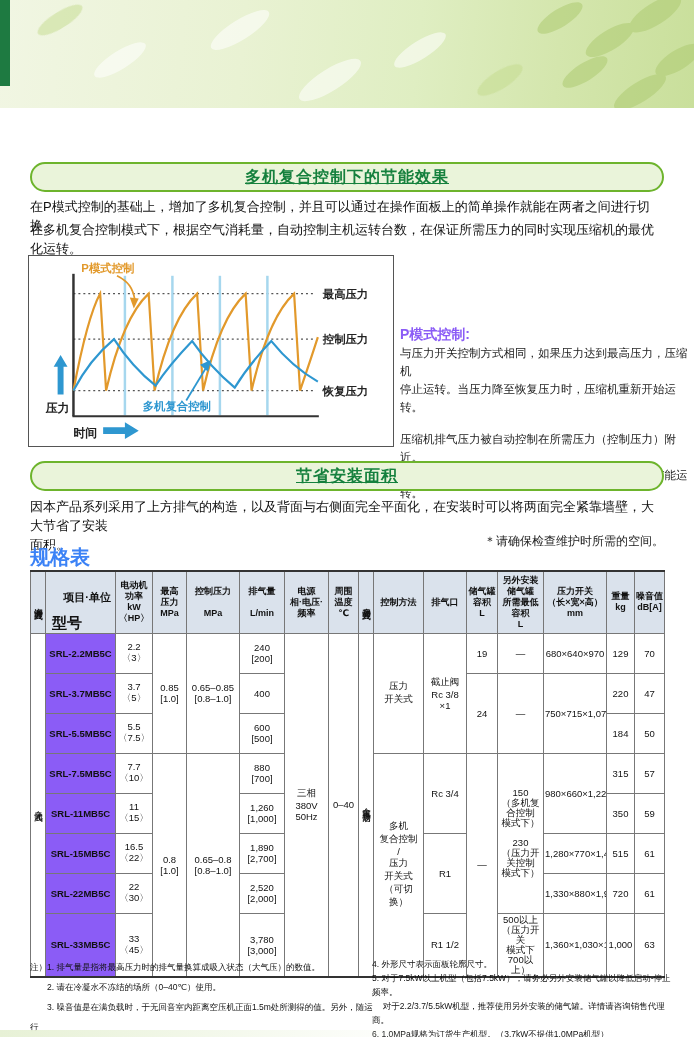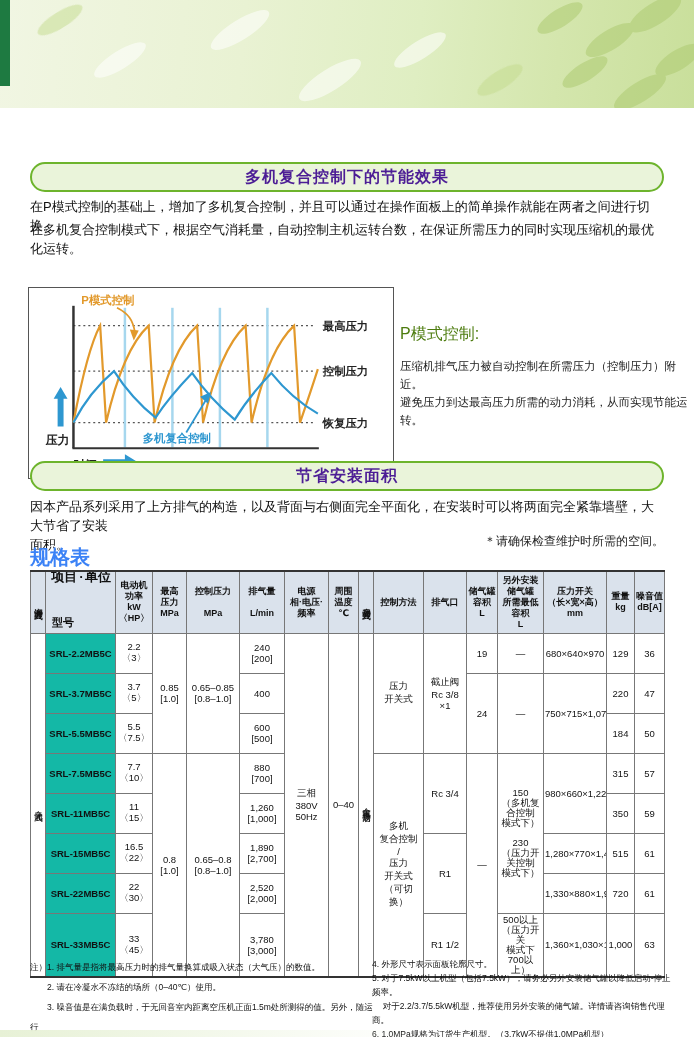--- a/index.html
+++ b/index.html
@@ -7,50 +7,50 @@
         font-family:"Liberation Sans","DejaVu Sans",sans-serif;color:#1a1a1a;}
   
   .deco{position:absolute;top:0;left:0;width:694px;height:108px;
         background:linear-gradient(96deg,#f1f6e3 0%,#e9f2d3 35%,#dfeec2 60%,#d4e6ad 80%,#c9df9b 100%);}
   .corner-strip{position:absolute;top:0;left:0;width:10px;height:86px;background:#1e7a41;}
   .bottom-strip{position:absolute;bottom:0;left:0;width:420px;height:7px;
         background:linear-gradient(to right,#e7f1d6,rgba(255,255,255,0));}
   
   .banner{position:absolute;left:30px;width:630px;height:26px;border:2px solid #6db42c;
           border-radius:15px;background:#eaf4da;text-align:center;line-height:26px;
-          font-size:16px;font-weight:bold;color:#4c1d95;letter-spacing:1px;}
+          font-size:16px;font-weight:bold;color:#15803d;letter-spacing:1px;text-decoration:underline;}
   .para{position:absolute;left:30px;width:634px;font-size:13px;line-height:19px;color:#111;}
   .pre{white-space:pre-line;}
   
   .chartbox{position:absolute;top:255px;left:28px;width:364px;height:190px;background:#fff;
-            border:1.5px solid #555;border-radius:0;margin-top:32px;}
+            border:1.5px solid #555;border-radius:0;}
   
   .explain{position:absolute;left:400px;width:290px;font-size:11.5px;line-height:18px;color:#222;}
-  .explain .gt{color:#4d7c0f;font-weight:normal;font-size:16px;margin-bottom:1px;}
+  .explain .gt{color:#8b5cf6;font-weight:bold;font-size:14px;margin-bottom:1px;}
   .explain .blk{margin-bottom:14px;}
   .maint-note{position:absolute;right:0;bottom:3px;font-size:12px;color:#222;}
   .spec-heading{position:absolute;top:544px;left:30px;font-size:20px;font-weight:bold;color:#3b82f6;}
   
   table.spec{position:absolute;top:570px;left:30px;width:634px;border-collapse:collapse;
              table-layout:fixed;border-top:2px solid #333;border-bottom:2px solid #333;}
   table.spec td,table.spec th{border:1px solid #777;text-align:center;vertical-align:middle;
              padding:1px;font-size:9.5px;color:#111;overflow:hidden;}
   table.spec th{background:#dae2ec;font-weight:bold;font-size:9px;line-height:11px;}
   tr.hrow{height:62px;}
   tr.brow{height:40px;}
-  td.model{font-weight:bold;background:#14b8a6;font-size:9px;}
+  td.model{font-weight:bold;background:#8b5cf6;font-size:9px;}
   .vspan{display:inline-block;writing-mode:vertical-rl;text-orientation:upright;
          letter-spacing:1px;font-size:8.5px;line-height:13px;}
   td.dim{font-size:8.3px;}
   td.small{font-size:8px;line-height:10px;}
   th.diag{background-image:linear-gradient(to bottom right,transparent calc(50% - .7px),
           #777 calc(50% - .7px),#777 calc(50% + .7px),transparent calc(50% + .7px));
           position:relative;background-color:#dae2ec;}
-  th.diag .tr{position:absolute;top:0;right:4px;font-size:13px;font-family:Liberation Mono, monospace;}
-  th.diag .bl{position:absolute;bottom:5px;left:6px;font-size:11px;}
+  th.diag .tr{position:absolute;top:20px;right:4px;font-size:11px;}
+  th.diag .bl{position:absolute;bottom:5px;left:6px;font-size:15px;}
   th.exthdr{font-size:7.5px;line-height:10px;margin-left:44px;}
   
   .notes-left{position:absolute;top:957px;left:30px;width:345px;font-size:8.5px;line-height:20px;color:#111;}
   .notes-right{position:absolute;top:957px;left:372px;width:300px;font-size:8.5px;line-height:14px;color:#111;}
 </style>
 </head>
 <body>
 
 <div class="page">
 
@@ -120,20 +120,22 @@
       <polygon points="31,100 24,112 28,112 28,140 34,140 34,112 38,112" fill="#2e97d0"></polygon>
       <text x="16" y="158" font-size="12" font-weight="bold" fill="#222">压力</text>
       <text x="44" y="183" font-size="12" font-weight="bold" fill="#222">时间</text>
       <polygon points="74,173 96,173 96,168 110,176.5 96,185 96,180 74,180" fill="#2e97d0"></polygon>
     </svg>
   </div>
 
   <div class="explain" style="top:325px">
     <div class="blk">
       <div class="gt">P模式控制:</div>
+      <div class="pre">与压力开关控制方式相同，如果压力达到最高压力，压缩机
+停止运转。当压力降至恢复压力时，压缩机重新开始运转。</div>
     </div>
     <div class="blk">
       <div class="pre">压缩机排气压力被自动控制在所需压力（控制压力）附近。
 避免压力到达最高压力所需的动力消耗，从而实现节能运转。</div>
     </div>
   </div>
 
   <div class="banner" style="top:461px">
     <span>节省安装面积</span>
   </div>
@@ -224,21 +226,21 @@
       <td rowspan="8"><span class="vspan">全电压直接启动</span></td>
       <td class="pre" rowspan="3">压力
 开关式</td>
       <td class="pre" rowspan="3">截止阀
 Rc 3/8
 ×1</td>
       <td>19</td>
       <td>—</td>
       <td class="dim">680×640×970</td>
       <td>129</td>
-      <td>36</td>
+      <td>70</td>
     </tr>
     <tr class="brow">
       <td class="model">SRL-3.7MB5C</td>
       <td class="pre">3.7
 〈5〉</td>
       <td class="pre">400</td>
       <td rowspan="2">24</td>
       <td rowspan="2">—</td>
       <td class="dim" rowspan="2">750×715×1,070</td>
       <td>220</td>

